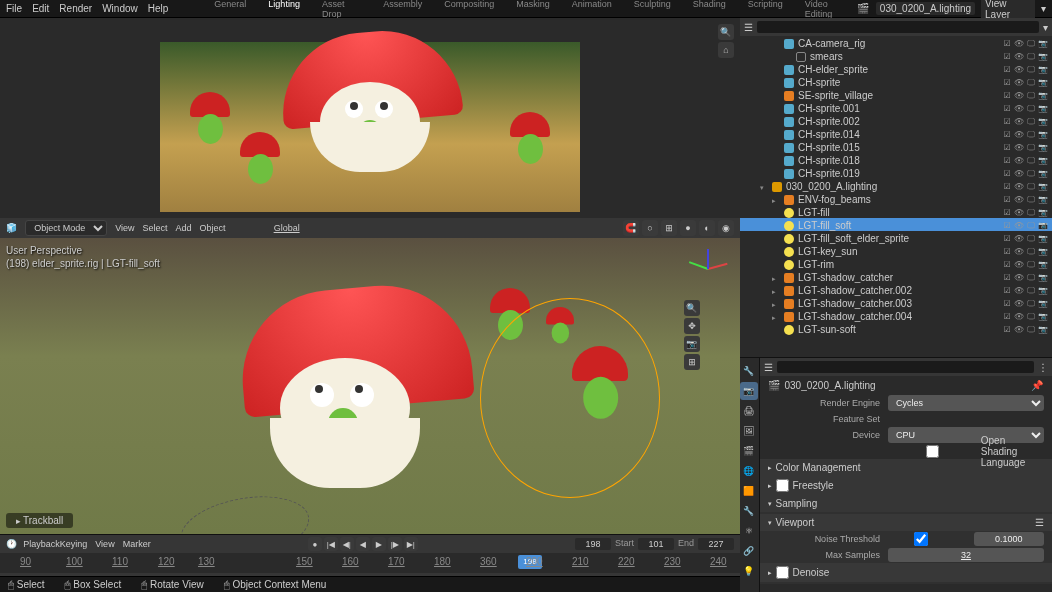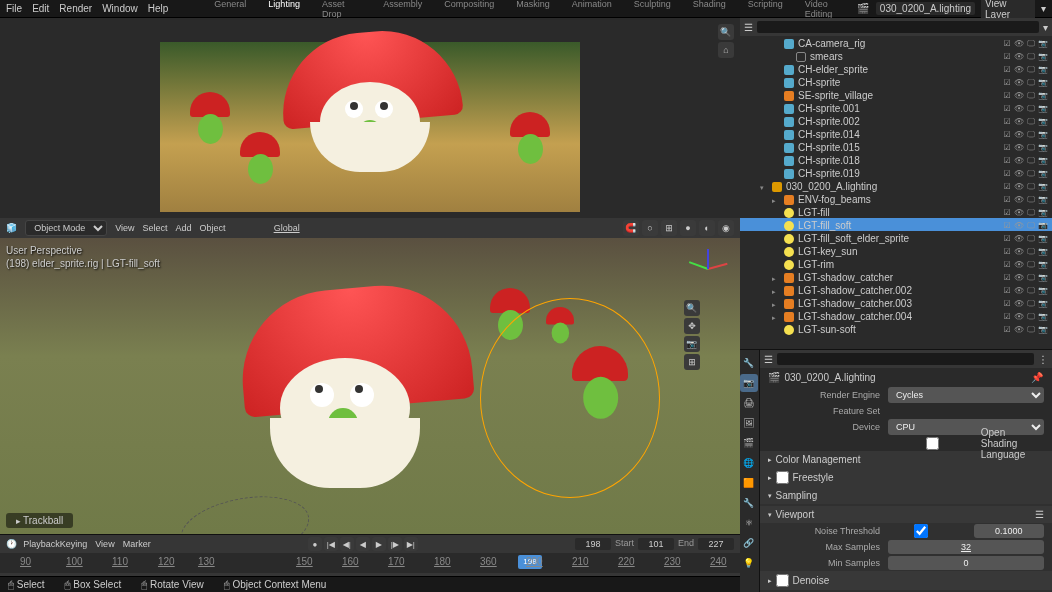--- a/index.html
+++ b/index.html
@@ -618,24 +618,20 @@
               <div class="plbl">Noise Threshold</div>
               <div class="pval" style="display:flex;gap:20px;">
                 <input type="checkbox" checked="" style="">
                 <input style="text-align: center;" value="0.1000">
               </div>
             </div>
           <div class="prop-row">
               <div class="plbl">Max Samples</div>
               <div class="pval"><input style="text-align: center; text-decoration: underline;" value="32"></div>
             </div>
-          <div class="prop-row">
-              <div class="plbl">Min Samples</div>
-              <div class="pval"><input style="text-align: center;" value="0"></div>
-            </div>
           <div class="panel-h" style="background:#383838;">
               <span class="tri">▸</span>
               <input type="checkbox" style="">
               <span>Denoise</span>
             </div>
         </div>
       </div>
     </div>
   </div>
 </div>

